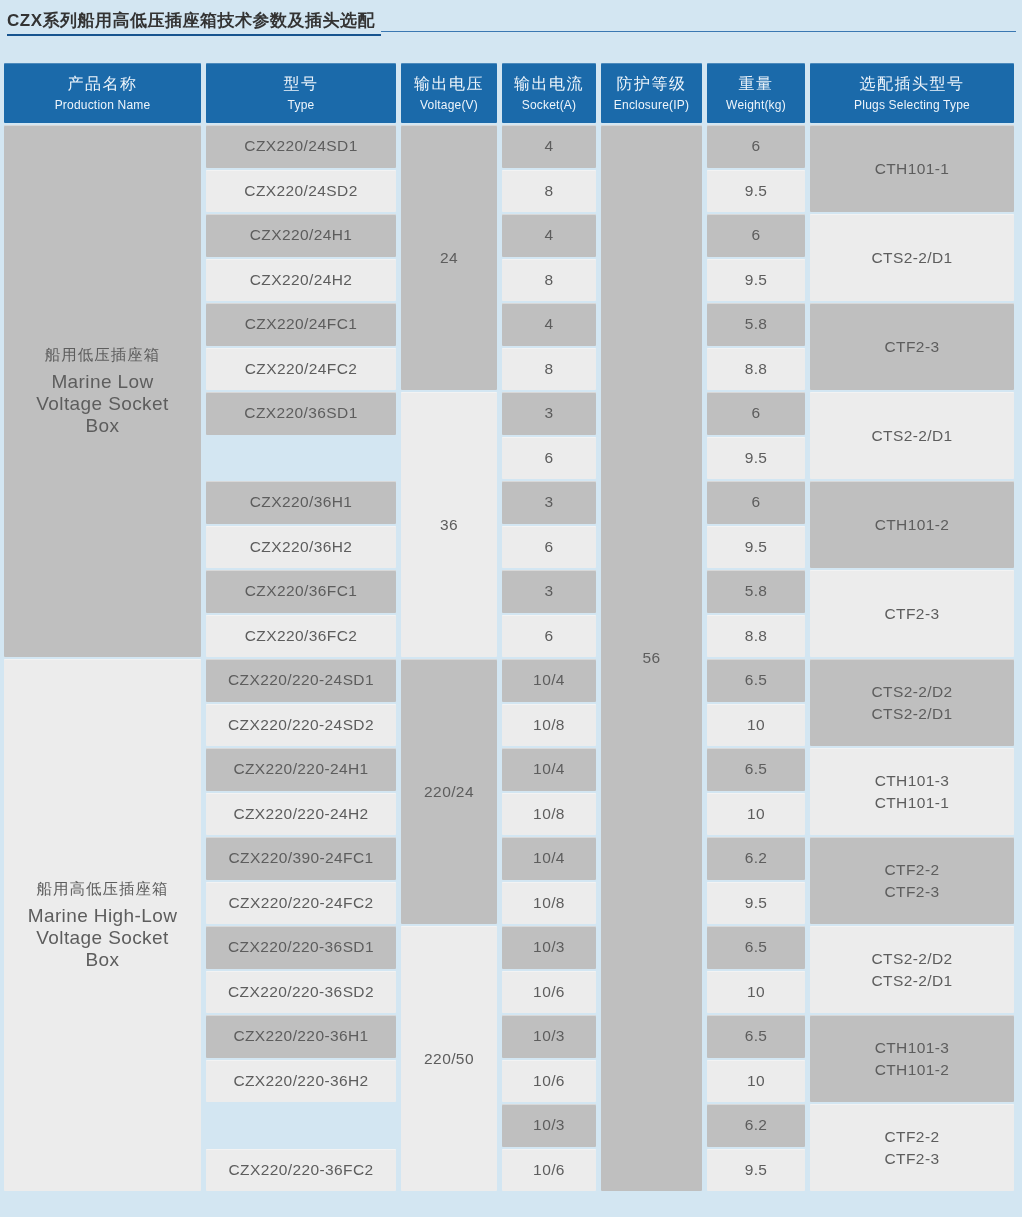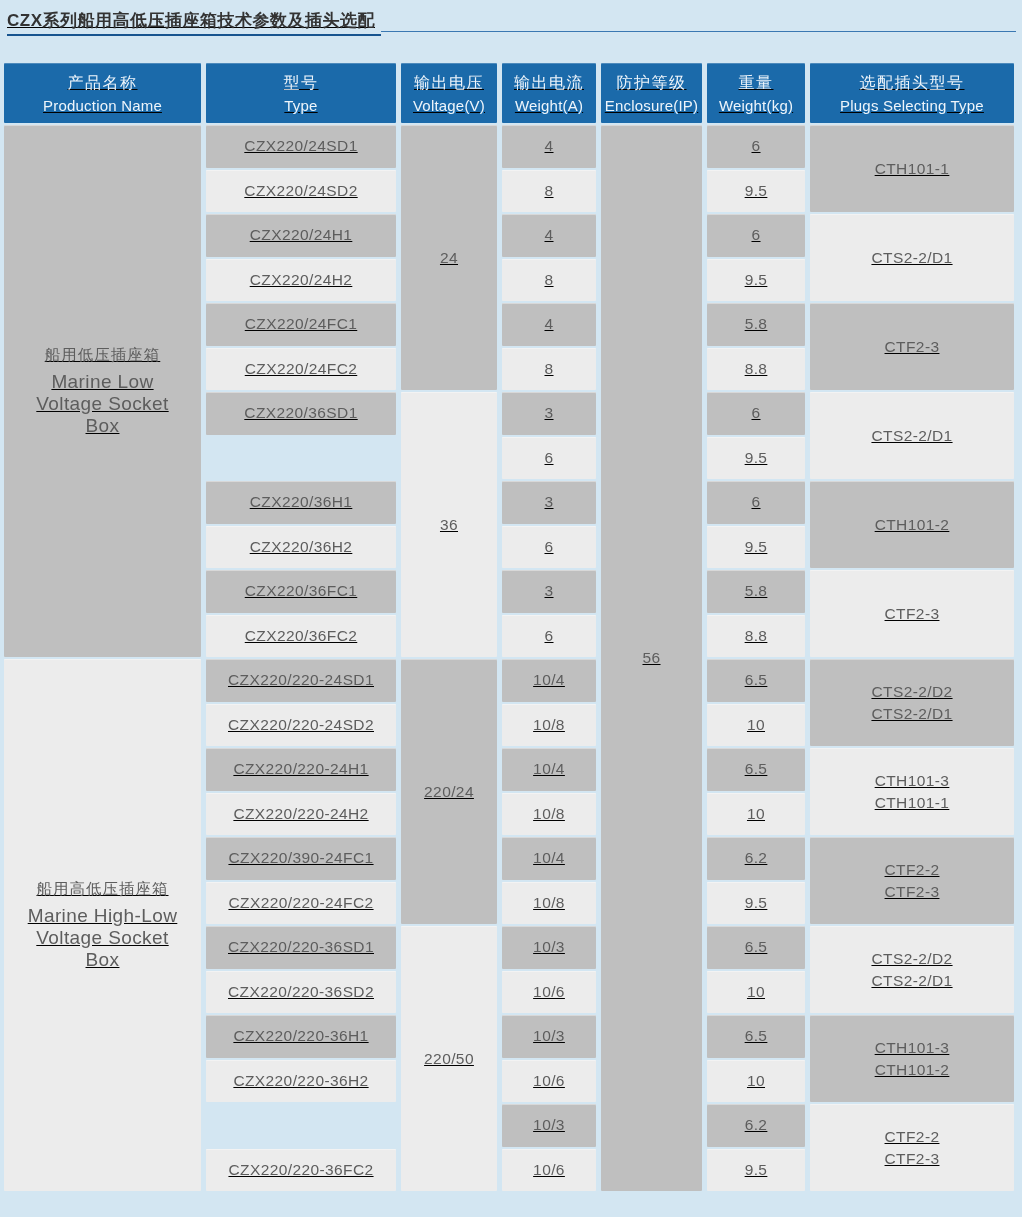--- a/index.html
+++ b/index.html
@@ -3,21 +3,21 @@
 <meta charset="utf-8">
 <style>
   html,body{margin:0;padding:0;}
   body{
     width:1022px;height:1217px;
     background:#d3e6f2;
     font-family:"Liberation Sans","DejaVu Sans",sans-serif;
     box-sizing:border-box;
     overflow:hidden;
   }
-  .page{padding:11px 4px 0 4px;box-sizing:border-box;text-decoration:underline;}
+  .page{padding:11px 4px 0 4px;box-sizing:border-box;}
   .title-row{display:flex;align-items:flex-end;margin:0 2px 0 3px;}
   .title{
     margin:0;font-size:17px;font-weight:bold;color:#333;
     line-height:20px;padding:0 6px 3px 0;
     border-bottom:2px solid #17548f;letter-spacing:.5px;white-space:nowrap;
   }
   .title-rule{flex:1;border-bottom:1px solid #3a78b2;margin-bottom:4px;}
   .grid{
     display:grid;margin-top:27px;
     grid-template-columns:197px 190px 96px 94px 101px 98px 204px;
@@ -26,21 +26,21 @@
   }
   .c1{grid-column:1}.c2{grid-column:2}.c3{grid-column:3}
   .c4{grid-column:4}.c5{grid-column:5}.c6{grid-column:6}.c7{grid-column:7}
   .hcell{
     grid-row:1;background:#1b6aaa;color:#eef5fb;
     display:flex;flex-direction:column;align-items:center;justify-content:center;
     text-align:center;border-radius:1px;
     box-shadow:inset 0 1px 0 rgba(255,255,255,.22);
   }
   .hcell .zh{font-size:16px;letter-spacing:1.5px;}
-  .hcell .en{font-size:15px;margin-top:3px;letter-spacing:.2px;}
+  .hcell .en{font-size:12px;margin-top:3px;letter-spacing:.2px;}
   .cell{
     display:flex;flex-direction:column;align-items:center;justify-content:center;
     text-align:center;color:#5d5d5d;font-size:15.5px;letter-spacing:.4px;
     border-radius:1px;box-shadow:inset 0 1px 0 rgba(255,255,255,.4);
   }
   .dark{background:#bfbfbf;}
   .light{background:#ececec;}
   .product .zh{font-size:15.5px;margin-bottom:5px;letter-spacing:1px;}
   .product .en{font-size:19px;line-height:22px;max-width:160px;}
   .plug div{line-height:22px;}
@@ -64,21 +64,21 @@
     <div class="hcell c3">
       <span class="zh">输出电压</span>
       <span class="en">Voltage(V)</span>
     </div>
     <div class="hcell c2">
       <span class="zh">型号</span>
       <span class="en">Type</span>
     </div>
     <div class="hcell c4">
       <span class="zh">输出电流</span>
-      <span class="en">Weight(A)</span>
+      <span class="en">Socket(A)</span>
     </div>
     <div class="hcell c5">
       <span class="zh">防护等级</span>
       <span class="en">Enclosure(IP)</span>
     </div>
     <div class="hcell c6">
       <span class="zh">重量</span>
       <span class="en">Weight(kg)</span>
     </div>
     <div class="hcell c7">

